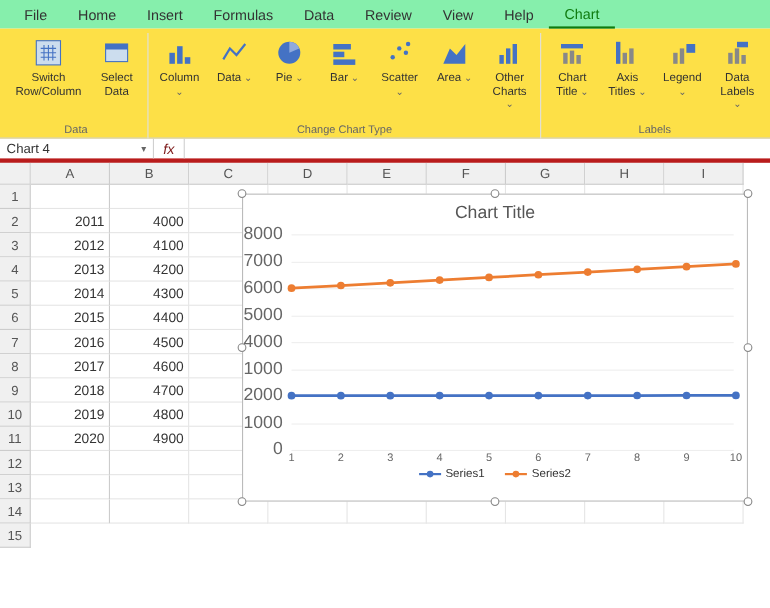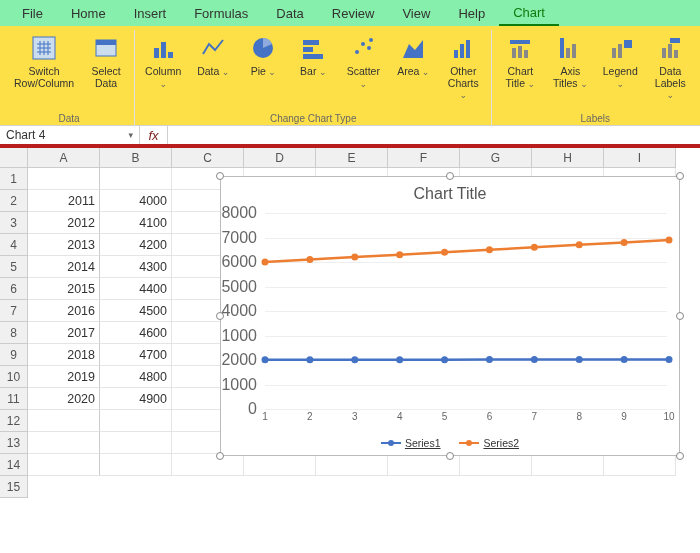--- a/index.html
+++ b/index.html
@@ -49,21 +49,21 @@
   .h-l { left: -5px; top: 50%; margin-top: -4px; } .h-r { right: -5px; top: 50%; margin-top: -4px; }
 
   .chart-title { text-align: center; font-size: 16px; color: #555; margin: 8px 0 4px 0; }
   .plot { position: absolute; left: 44px; top: 36px; right: 12px; bottom: 48px; }
   .yaxis { position: absolute; left: 0; top: 36px; bottom: 48px; width: 40px; }
   .ytick { position: absolute; right: 4px; font-size: 16px; color: #666; transform: translateY(-50%); }
   .gridline { position: absolute; left: 0; right: 0; border-top: 1px solid #eee; }
   .xaxis { position: absolute; left: 44px; right: 12px; bottom: 30px; height: 14px; }
   .xtick { position: absolute; font-size: 10px; color: #666; transform: translateX(-50%); }
   .legend { position: absolute; left: 0; right: 0; bottom: 6px; text-align: center; font-size: 10.5px; }
-  .legend-item { display: inline-flex; align-items: center; margin: 0 8px; text-decoration: underline; }
+  .legend-item { display: inline-flex; align-items: center; margin: 12px 8px; }
   .legend-line { width: 20px; height: 2px; position: relative; margin-right: 4px; }
   .legend-line::after { content: ""; position: absolute; width: 6px; height: 6px; border-radius: 50%; left: 7px; top: -2px; }
   .s1 .legend-line { background: #4472C4; } .s1 .legend-line::after { background: #4472C4; }
   .s2 .legend-line { background: #ED7D31; } .s2 .legend-line::after { background: #ED7D31; }
   svg.series { position: absolute; left: 0; top: 0; width: 100%; height: 100%; overflow: visible; }
 </style>
 </head>
 <body>
 
 <div class="tabstrip" id="tabstrip">

